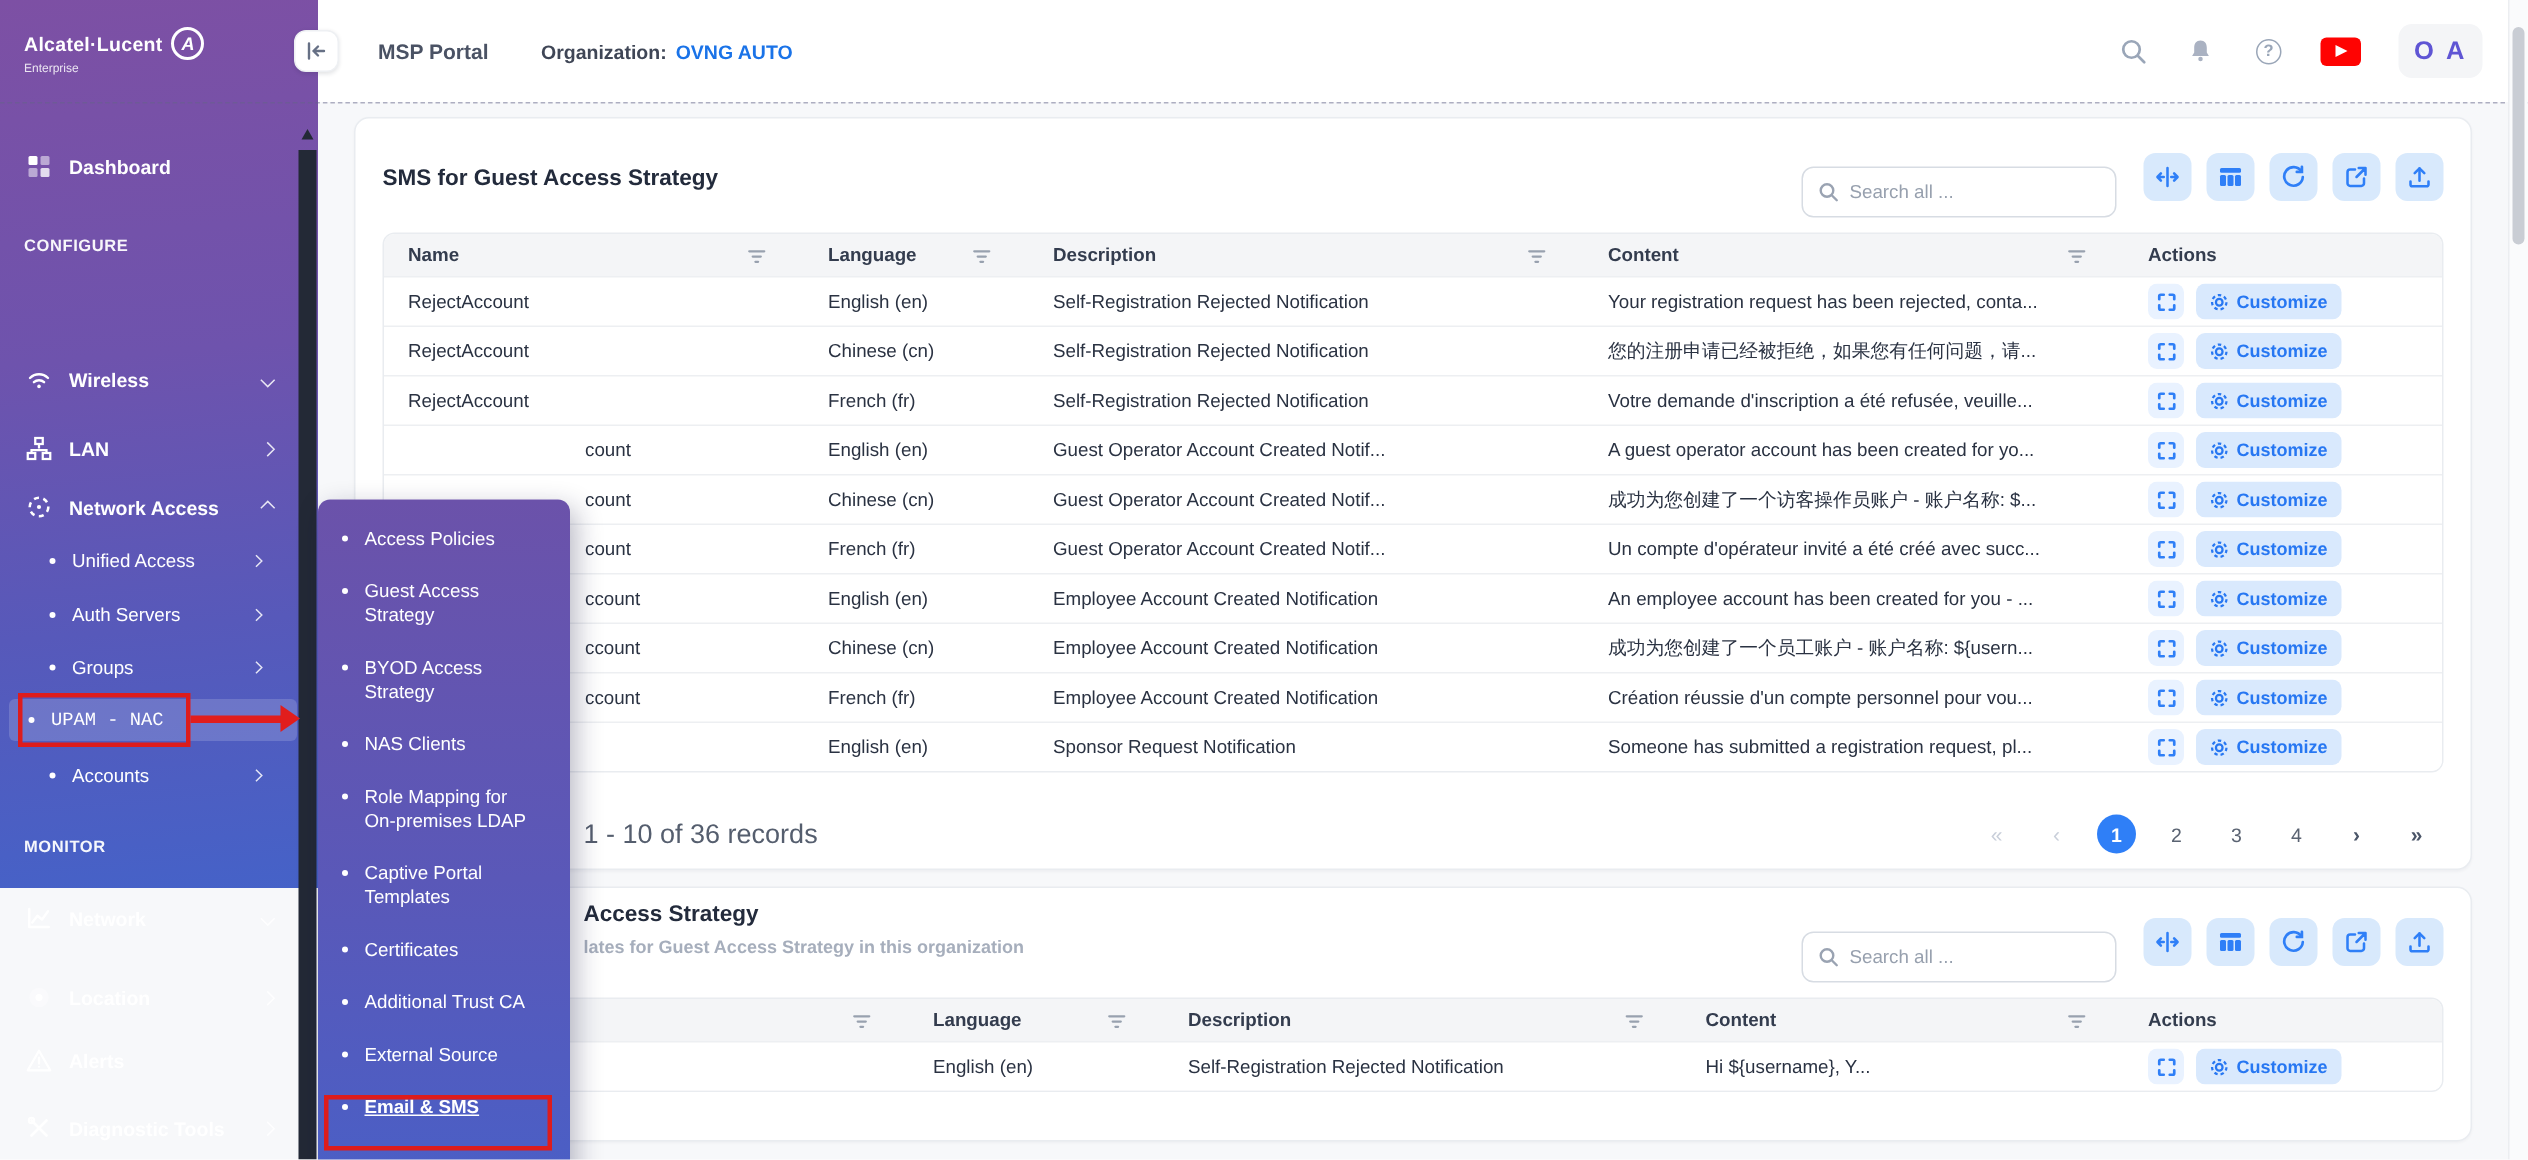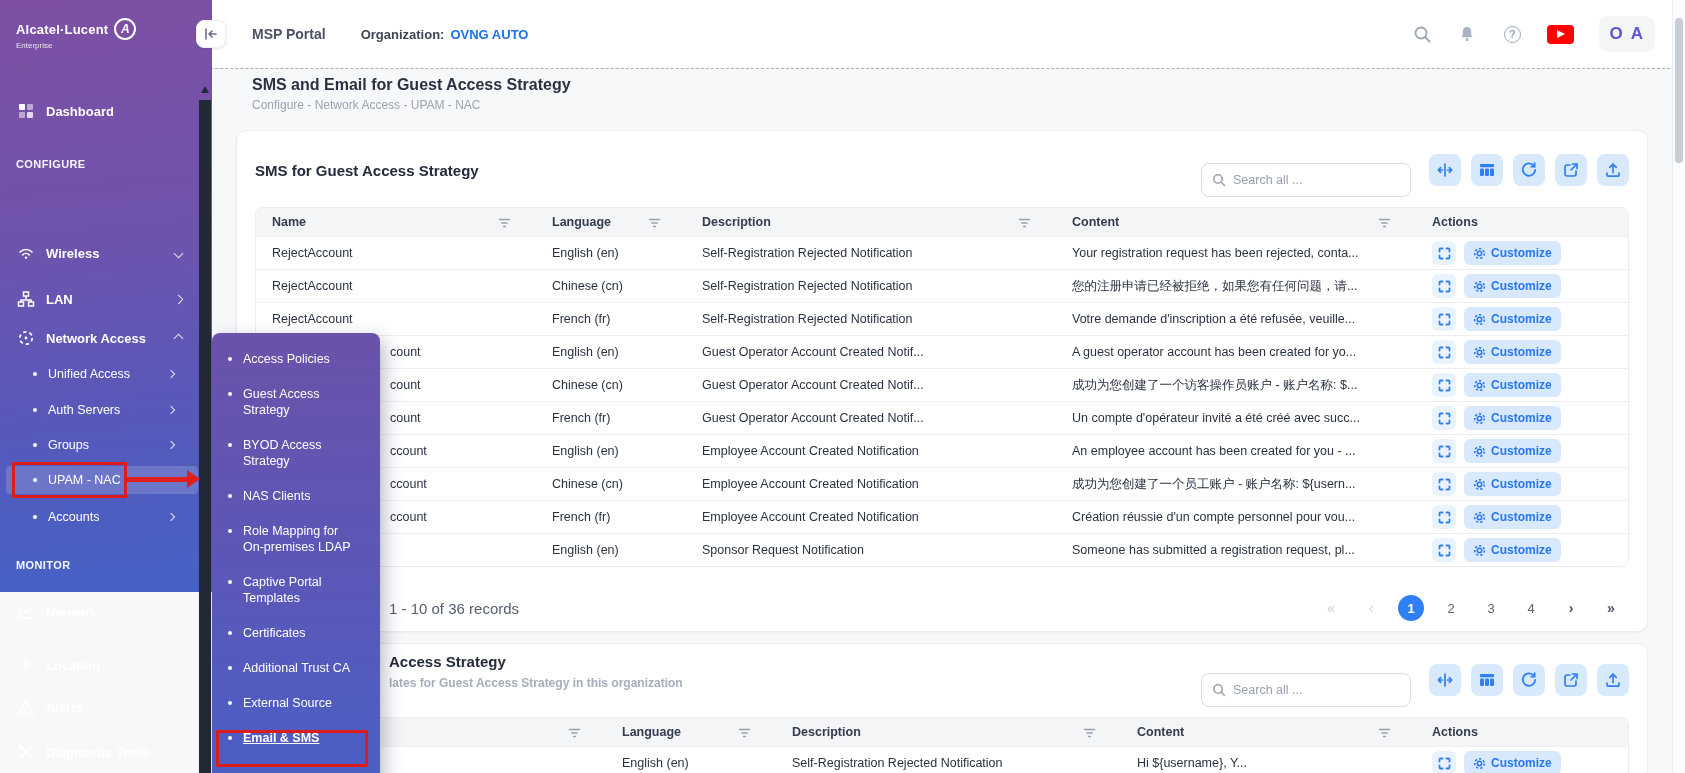--- a/index.html
+++ b/index.html
@@ -18,21 +18,21 @@
   .nav-row .nicon { width:20px; height:18px; margin-right:10px; display:flex; align-items:center; justify-content:center; }
   .nav-row .chev { margin-left:auto; margin-right:14px; }
   .chev { width:7px; height:7px; border-right:1.6px solid rgba(255,255,255,.85); border-bottom:1.6px solid rgba(255,255,255,.85); display:inline-block; }
   .chev.right { transform:rotate(-45deg); }
   .chev.down  { transform:rotate(45deg); }
   .chev.up    { transform:rotate(-135deg); }
   .section-label { position:absolute; left:16px; color:rgba(255,255,255,.95); font-size:11px; font-weight:bold; letter-spacing:.4px; }
   .sub-row { position:absolute; left:0; width:196px; height:28px; display:flex; align-items:center; padding-left:33px; color:#fff; font-size:12.5px; cursor:pointer; }
   .sub-row .bullet { width:4px; height:4px; border-radius:50%; background:#fff; margin-right:11px; }
   .sub-row .chev { margin-left:auto; margin-right:22px; width:6px; height:6px; }
-  .sub-row.selected { background:rgba(255,255,255,.16); border-radius:4px; width:192px; left:6px; padding-left:27px; }
+  .sub-row.selected { background:rgba(255,255,255,.16); border-radius:4px; width:192px; left:6px; padding-left:13px;font-family:Liberation Mono, monospace; }
   
   .side-scroll { position:absolute; left:199px; top:100px; width:12px; height:673px; background:#232936; z-index:2; }
   .side-scroll-arrow { position:absolute; left:201px; top:86px; width:0; height:0; border-left:4.5px solid transparent; border-right:4.5px solid transparent; border-bottom:7px solid #232936; z-index:2; }
 
   
   .dashed-line { position:absolute; left:0; right:0; top:68px; border-top:1px dashed rgba(100,100,135,.5); z-index:5; }
 
   
   .main { position:absolute; left:212px; top:0; width:1473px; height:773px; }
   .topbar { height:68px; background:#fff; display:flex; align-items:center; padding:0 30px 0 40px; }
@@ -76,21 +76,21 @@
   .hcell.no-filter { justify-content:flex-start; }
   .trow { display:grid; height:33px; align-items:center; font-size:12.5px; color:#2a3242; border-top:1px solid #edeff2; background:#fff; }
   .cell { padding-left:16px; white-space:nowrap; overflow:hidden; }
   .cell-actions { display:flex; align-items:center; gap:8px; }
   
   .sms-rows .trow:nth-child(n+4):nth-child(-n+9) .cell-name { padding-left:134px; }
   .expand-chip { width:24px; height:24px; background:#e9f2ff; border-radius:6px; display:flex; align-items:center; justify-content:center; cursor:pointer; }
   .customize-btn { height:24px; border:none; background:#d9e9fd; border-radius:6px; color:#2777f2; font-size:12px; font-weight:bold; font-family:inherit; display:flex; align-items:center; gap:5px; padding:0 9px; cursor:pointer; }
 
   .pagination-row { display:flex; justify-content:space-between; align-items:center; padding:28px 23px 0 152px; }
-  .records { font-size:15px; color:#555e6e; }
+  .records { font-size:18px; color:#555e6e; }
   .pager { display:flex; align-items:center; gap:14px; }
   .pg { min-width:26px; height:26px; display:flex; align-items:center; justify-content:center; font-size:13px; color:#5a6372; cursor:pointer; }
   .pg.arrow-muted { color:#c9cfda; font-size:14px; }
   .pg.arrow-dark { color:#4a5568; font-size:14px; font-weight:bold; }
   .pg.active { background:#2f7ff7; color:#fff; border-radius:50%; font-weight:bold; }
 
   
   .submenu { position:absolute; left:212px; top:333px; width:168px; height:460px; z-index:40;
     background:linear-gradient(180deg,#6b52aa 0%,#5a58b8 55%,#4a5fc6 100%);
     border-radius:8px; box-shadow:4px 6px 18px rgba(20,20,60,.3); padding:18px 10px 12px 16px; }
@@ -278,24 +278,20 @@
       <span class="tb-icon">
           <span class="help-circle">?</span>
         </span>
       <span class="tb-icon" style="width:27px">
           <span class="yt"></span>
         </span>
       <span class="avatar-chip">O A</span>
     </div>
   </div>
 
-  <div class="title-band">
-    <div class="page-title">SMS and Email for Guest Access Strategy</div>
-    <div class="breadcrumb">Configure  -  Network Access  -  UPAM - NAC</div>
-  </div>
 
   <div class="card card1">
     <div class="card-head">
       <div class="card-title">SMS for Guest Access Strategy</div>
       <div class="toolbar">
         <div class="searchbox">
           <svg width="14" height="14" fill="none" stroke="#9aa3b2" stroke-width="1.6" stroke-linecap="round">
               <circle cx="6" cy="6" r="4.2"></circle>
               <path d="M9.5 9.5 L12.5 12.5"></path>
             </svg>

